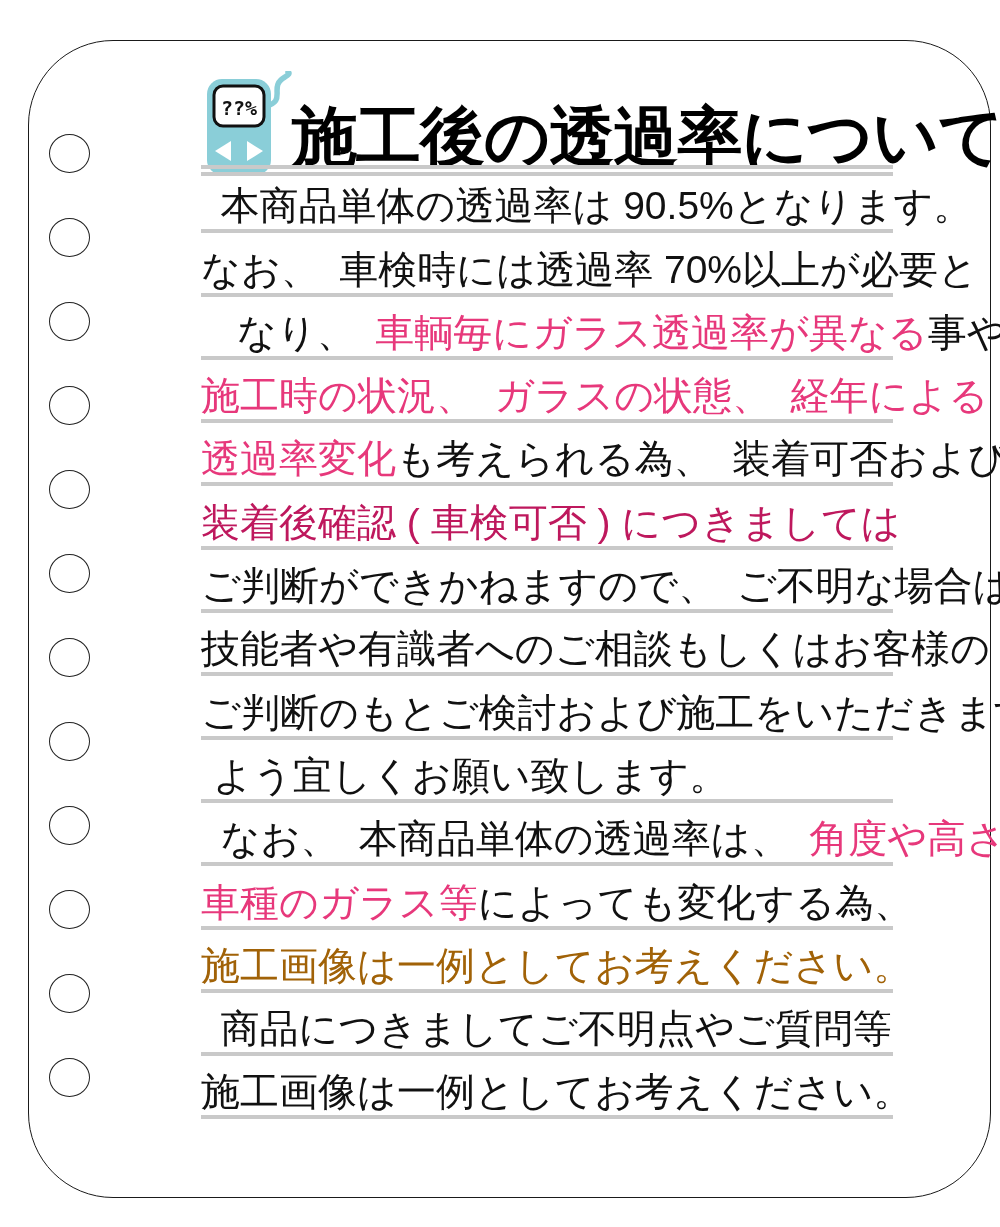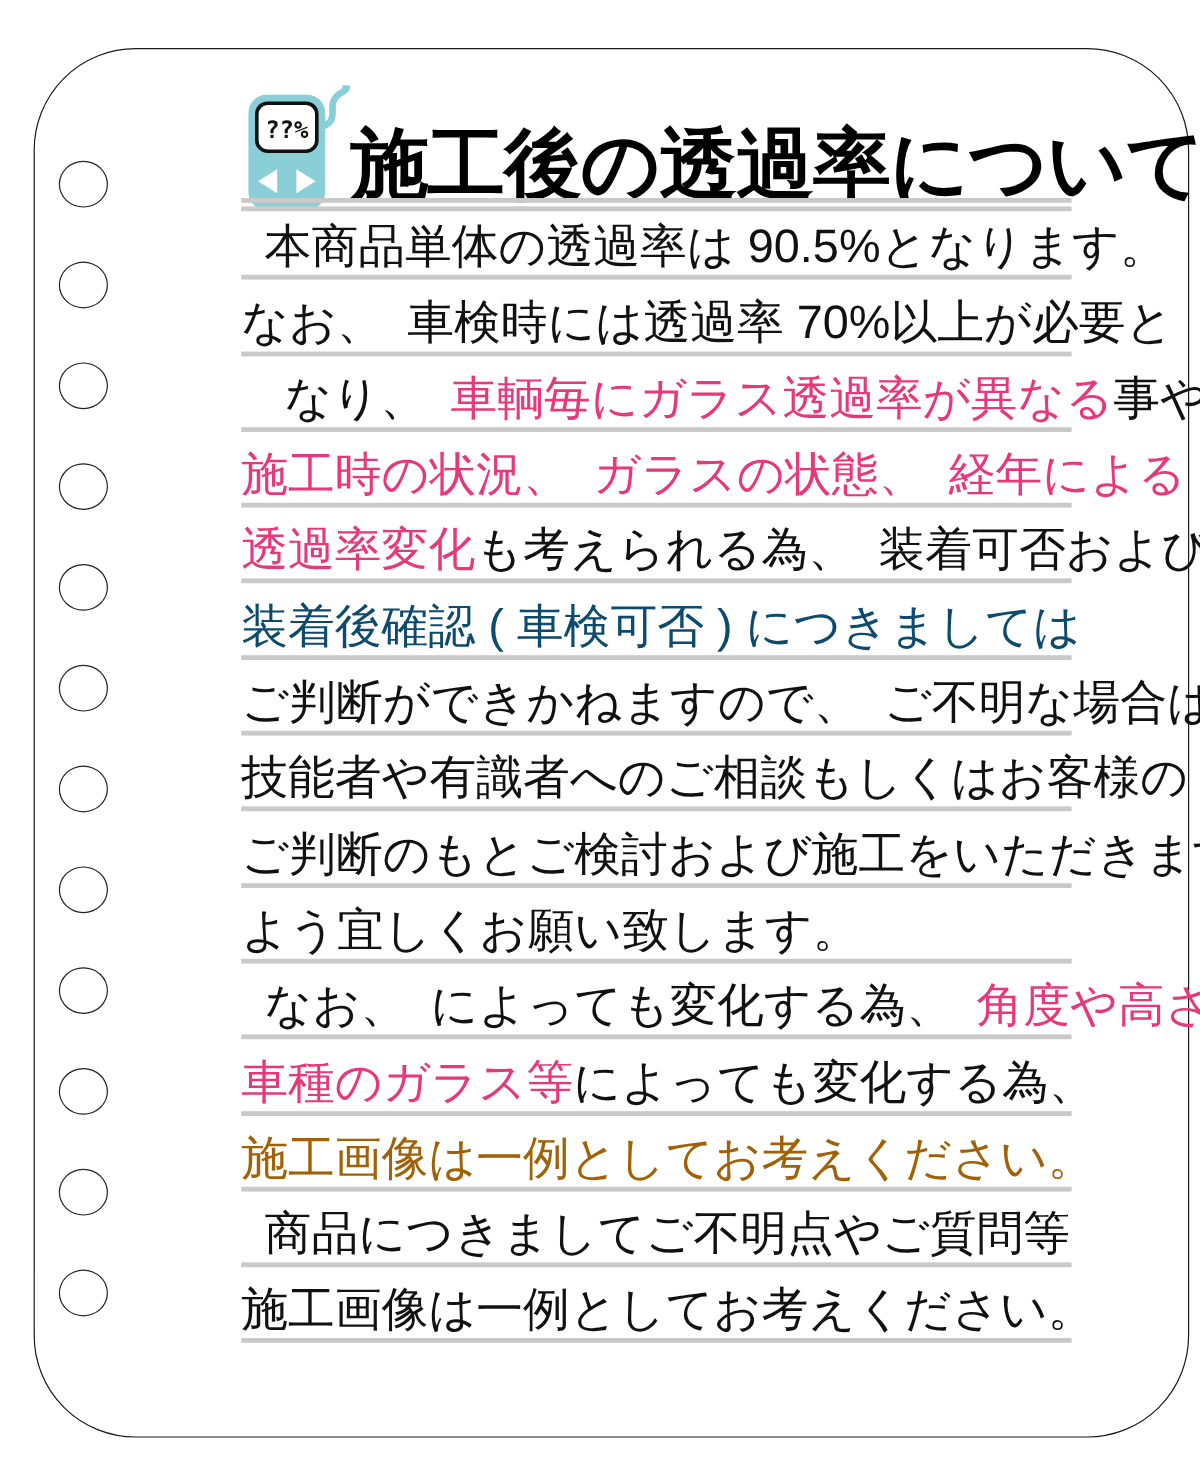--- a/index.html
+++ b/index.html
@@ -85,25 +85,25 @@
     <div class="bar"></div>
     <div class="bar"></div>
   </div>
 
   <div class="lines" id="lines">
       <div class="line"><span style="color: rgb(17, 17, 17);"> 本商品単体の透過率は 90.5%となります。</span></div>
       <div class="line"><span style="color: rgb(17, 17, 17);">なお、 車検時には透過率 70%以上が必要と</span></div>
       <div class="line"><span style="color: rgb(17, 17, 17); margin-left: 36px;">なり、 </span><span style="color: rgb(231, 56, 123);">車輌毎にガラス透過率が異なる</span><span style="color: rgb(17, 17, 17);">事や、</span></div>
       <div class="line"><span style="color: rgb(231, 56, 123); text-align: center;">施工時の状況、 ガラスの状態、 経年による</span></div>
       <div class="line"><span style="color: rgb(231, 56, 123);">透過率変化</span><span style="color: rgb(17, 17, 17);">も考えられる為、 装着可否および</span></div>
-      <div class="line"><span style="color: #0c4a6e;">装着後確認 ( 車検可否 ) につきましては</span></div>
+      <div class="line"><span style="color: #be185d;">装着後確認 ( 車検可否 ) につきましては</span></div>
       <div class="line"><span style="color: rgb(17, 17, 17);">ご判断ができかねますので、 ご不明な場合は、</span></div>
       <div class="line"><span style="color: rgb(17, 17, 17);">技能者や有識者へのご相談もしくはお客様の</span></div>
       <div class="line"><span style="color: rgb(17, 17, 17);">ご判断のもとご検討および施工をいただきます</span></div>
-      <div class="line"><span style="color: rgb(17, 17, 17);">よう宜しくお願い致します。</span></div>
-      <div class="line"><span style="color: rgb(17, 17, 17);"> なお、 によっても変化する為、 </span><span style="color: rgb(231, 56, 123);">角度や高さ、</span></div>
+      <div class="line"><span style="color: rgb(17, 17, 17); margin-left: 12px;">よう宜しくお願い致します。</span></div>
+      <div class="line"><span style="color: rgb(17, 17, 17);"> なお、 本商品単体の透過率は、 </span><span style="color: rgb(231, 56, 123);">角度や高さ、</span></div>
       <div class="line"><span style="color: rgb(231, 56, 123);">車種のガラス等</span><span style="color: rgb(17, 17, 17);">によっても変化する為、</span></div>
       <div class="line"><span style="color: #a16207;">施工画像は一例としてお考えください。</span></div>
       <div class="line"><span style="color: rgb(17, 17, 17);"> 商品につきましてご不明点やご質問等</span></div>
       <div class="line"><span style="color: rgb(17, 17, 17);">施工画像は一例としてお考えください。</span></div>
     </div>
 
 </div>
 
 </body></html>

